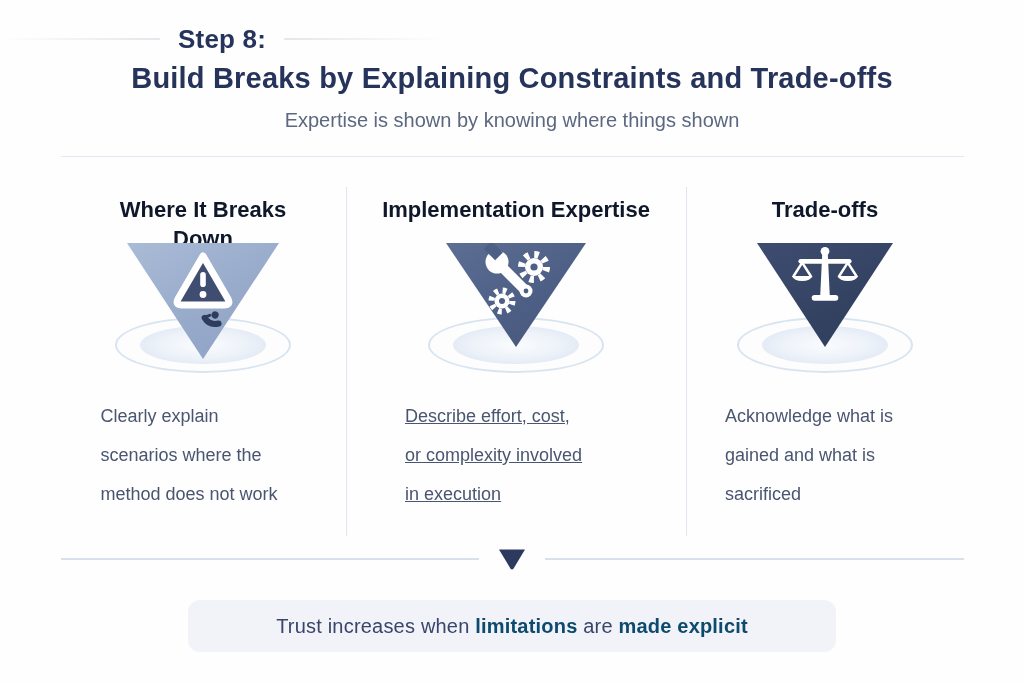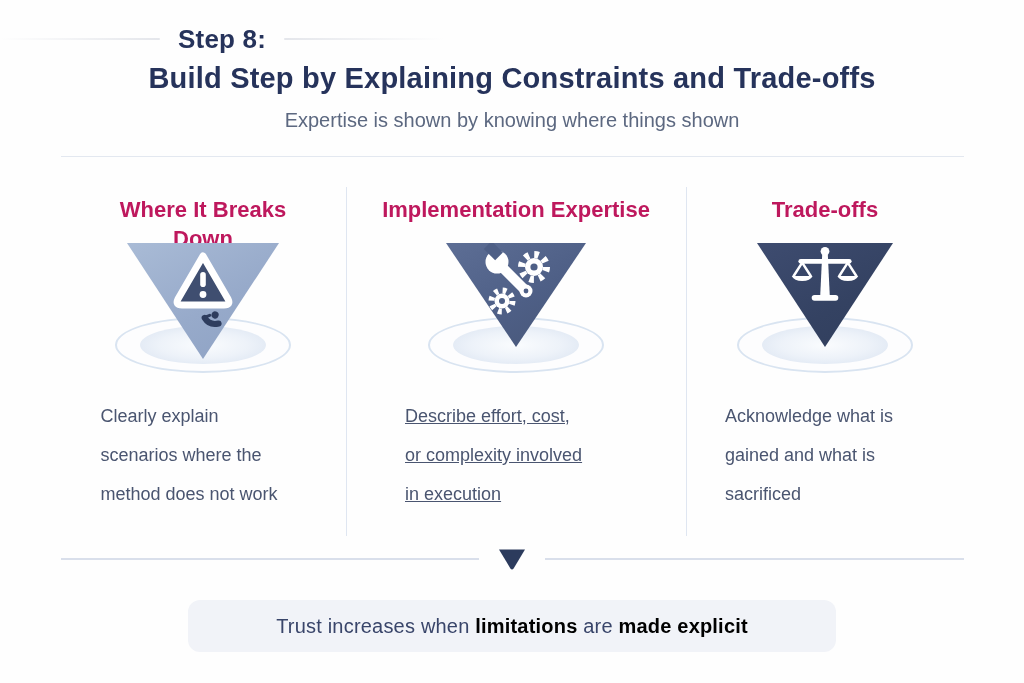--- a/index.html
+++ b/index.html
@@ -25,21 +25,21 @@
   
   .columns {
     width:903px; margin:0 auto; display:grid;
     grid-template-columns:285px 341px 277px;
     padding-top:30px;
   }
   .column { padding-top:8px; padding-bottom:22px; }
   .column.mid { border-left:1.5px solid #dfe6f1; border-right:1.5px solid #dfe6f1; }
   .col-title {
     min-height:60px; text-align:center; font-size:22px; font-weight:bold;
-    color:#be185d; line-height:29px; white-space:pre-line;
+    color:#0f172a; line-height:29px; white-space:pre-line;
   }
   .visual { position:relative; height:142px; margin-top:-12px; }
   .ripple {
     position:absolute; left:50%; top:74px; transform:translateX(-50%);
     width:176px; height:56px; border-radius:50%;
     border:2px solid #d9e4f1; background:#fdfdfe;
     display:flex; align-items:center; justify-content:center;
   }
   .ripple-inner {
     width:126px; height:38px; border-radius:50%;
@@ -71,34 +71,34 @@
   .flow-line { flex:1; height:1.5px; background:#d9dfeb; }
   .flow-arrow { margin:0 18px; display:block; }
 
   
   .banner {
     width:648px; height:52px; margin:28px auto 0 auto;
     background:#f1f3f8; border-radius:12px;
     display:flex; align-items:center; justify-content:center;
     font-size:20px; color:#39456a; letter-spacing:.2px;
   }
-  .banner b { color:#000000; font-weight:bold; }
+  .banner b { color:#0c4a6e; font-weight:bold; }
 </style>
 </head>
 <body>
 
 <div class="canvas">
 
   <div class="header">
     <div class="step-row">
       <span class="step-line left"></span>
       <span class="step-label">Step 8:</span>
       <span class="step-line right"></span>
     </div>
-    <div class="main-title">Build Step by Explaining Constraints and Trade-offs</div>
+    <div class="main-title">Build Breaks by Explaining Constraints and Trade-offs</div>
     <div class="subtitle">Expertise is shown by knowing where things shown</div>
   </div>
 
   <div class="h-divider"></div>
 
   <div class="columns">
 
     <div class="column">
       <div class="col-title">Where It Breaks
 Down</div>

